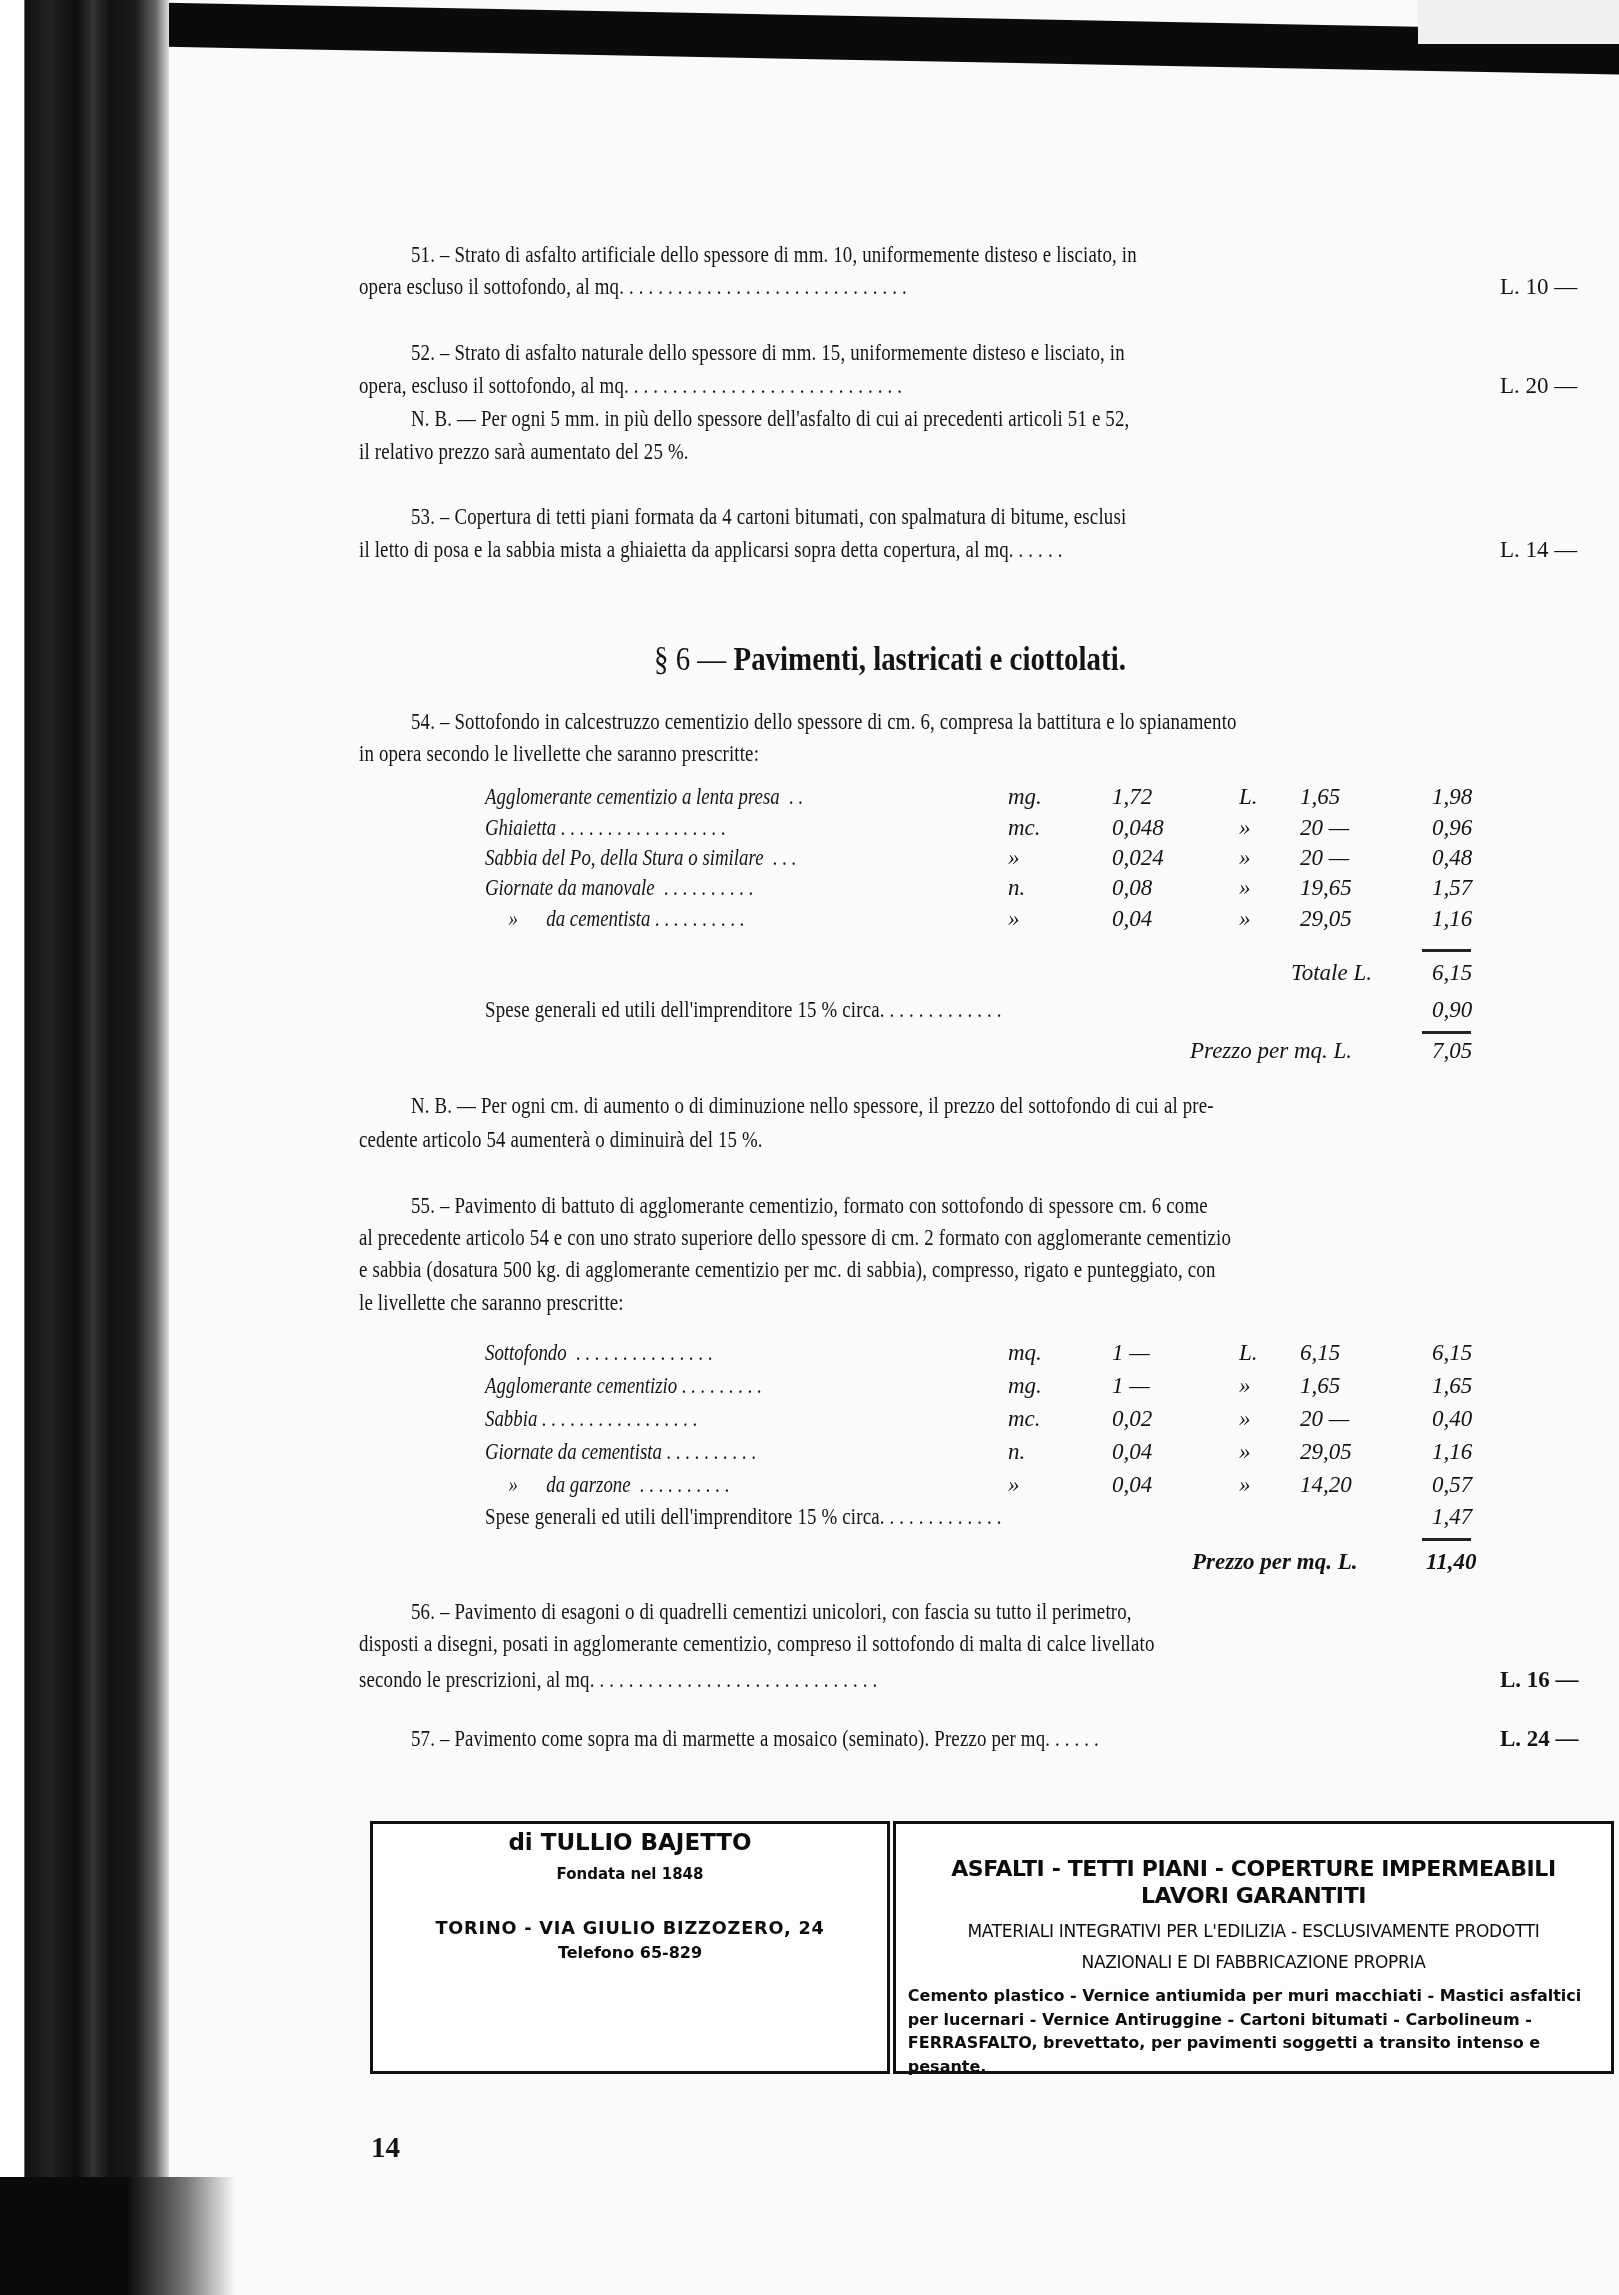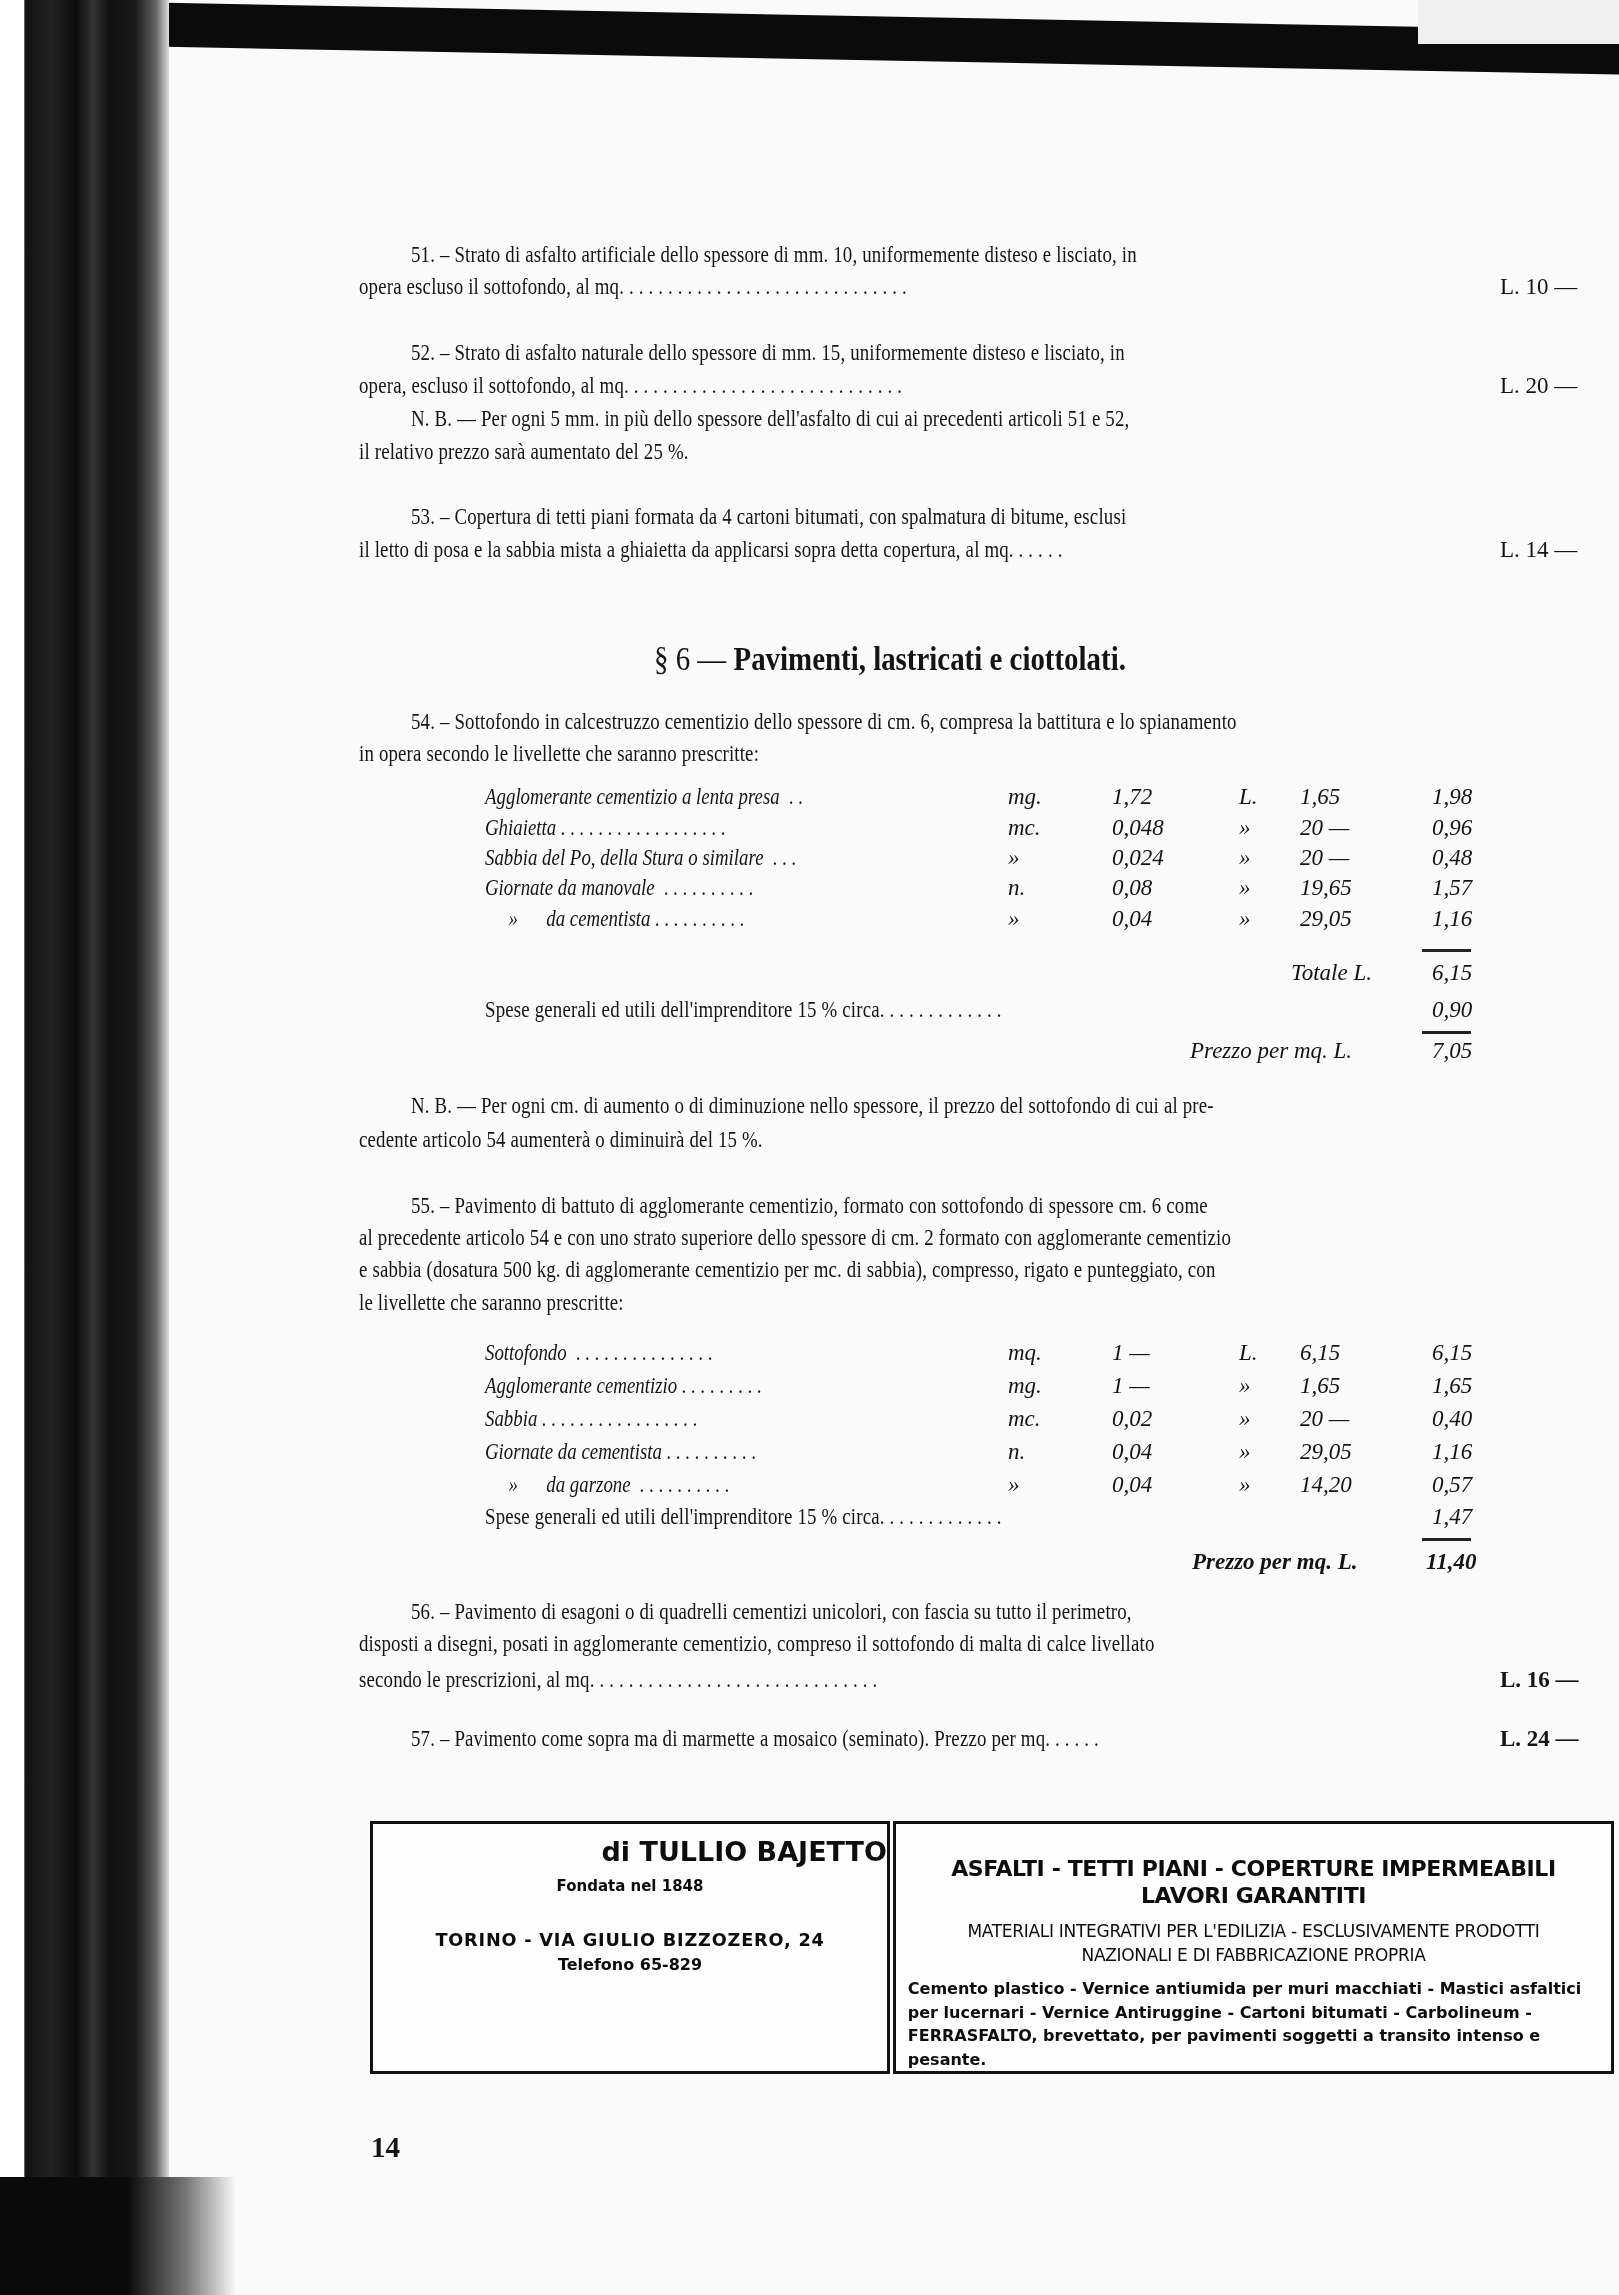--- a/index.html
+++ b/index.html
@@ -13,21 +13,21 @@
   .price { position:absolute; font-size:23px; line-height:27px; white-space:nowrap; }
   .heading { position:absolute; left:654px; top:640px; font-size:34px; white-space:nowrap; transform:scaleX(0.85); transform-origin:left top; }
   .heading b { font-weight:bold; }
   .trow { position:absolute; font-size:23px; line-height:27px; white-space:nowrap;font-style:italic; }
   .trow span { position:absolute; top:0; white-space:nowrap; }
   .rule { position:absolute; height:2.5px; background:#222; }
   .ad { position:absolute; top:1821px; height:253px; border:3.4px solid #111; background:#fdfdfd; box-sizing:border-box; font-family:"DejaVu Sans", sans-serif; font-weight:bold; text-align:center; color:#0d0d0d; }
   .ad-left { left:370px; width:520px; }
   .ad-right { left:893px; width:721px; }
   .ad .big { font-size:49px; letter-spacing:-0.8px; margin-top:23.6px; }
-  .ad .mid { font-size:27px; margin-top:12px;text-align:right; }
+  .ad .mid { font-size:23px; margin-top:5px; }
   .ad .small { font-size:15px; margin-top:10px; }
   .ad .addr { font-size:17.7px; margin-top:35px; letter-spacing:0.8px; }
   .ad .tel { font-size:16px; margin-top:5px; }
   .ad .r1 { font-size:22px; margin-top:32px; letter-spacing:-0.4px; }
   .ad .r2 { font-size:17px; margin-top:13.5px; font-weight:normal; letter-spacing:-0.3px; }
   .ad .r3 { font-size:16px; margin-top:11.8px; text-align:left; padding:0 11.8px; line-height:23.6px; }
   .pagenum { position:absolute; left:371px; top:2131px; font-size:29px; font-weight:bold; font-family:"Liberation Serif", serif; }
 </style>
 </head>
 <body>
@@ -180,19 +180,19 @@
   <div class="ad ad-left">
     <div class="mid">di TULLIO BAJETTO</div>
     <div class="small">Fondata nel 1848</div>
     <div class="addr">TORINO - VIA GIULIO BIZZOZERO, 24</div>
     <div class="tel">Telefono 65-829</div>
   </div>
   <div class="ad ad-right">
     <div class="r1">ASFALTI - TETTI PIANI - COPERTURE IMPERMEABILI</div>
     <div class="r1" style="margin-top:1.7px;">LAVORI GARANTITI</div>
     <div class="r2">MATERIALI INTEGRATIVI PER L'EDILIZIA - ESCLUSIVAMENTE PRODOTTI</div>
-    <div class="r2" style="margin-top:4px;">NAZIONALI E DI FABBRICAZIONE PROPRIA</div>
+    <div class="r2" style="margin-top:11px;">NAZIONALI E DI FABBRICAZIONE PROPRIA</div>
     <div class="r3">Cemento plastico - Vernice antiumida per muri macchiati - Mastici asfaltici per lucernari - Vernice Antiruggine - Cartoni bitumati - Carbolineum - FERRASFALTO, brevettato, per pavimenti soggetti a transito intenso e pesante.</div>
   </div>
 
   <div class="pagenum">14</div>
 </div>
 
 
 </body></html>

